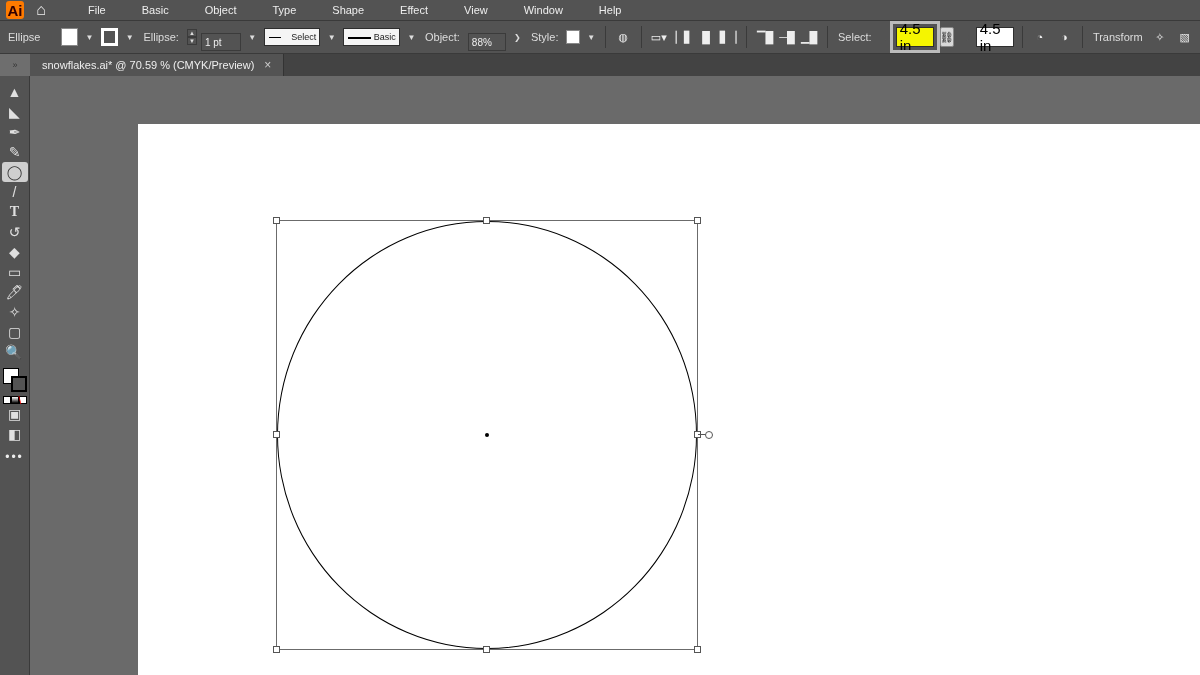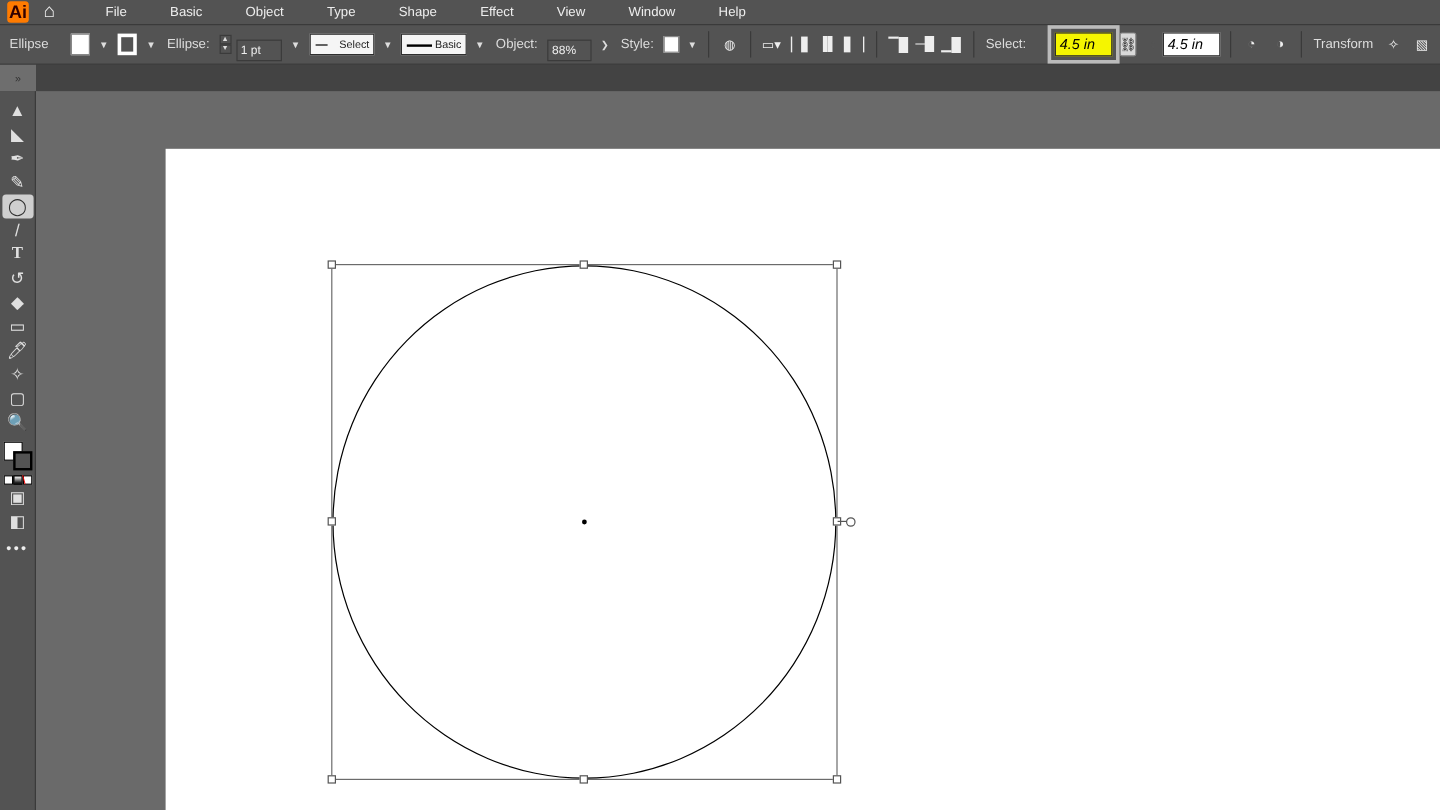--- a/index.html
+++ b/index.html
@@ -17,21 +17,21 @@
   .swatch     { width: 18px; height: 18px; background: #fff; border: 1px solid #888; }
   .swatch-sm  { width: 14px; height: 14px; }
   .dd         { width: 12px; height: 18px; display: flex; align-items: center; justify-content: center; color: #ddd; cursor: pointer; font-size: 8px;}
   .stroke-box { width: 18px; height: 18px; border: 3px solid #fff; background: transparent; }
   .num-field  { width: 42px; height: 18px; background: #535353; border: 1px solid #3b3b3b; color: #eee; font-size: 10px; padding: 0 3px; display:flex; align-items:center;margin-top:10px; }
   .line-swatch{ width: 60px; height: 18px; background: #f5f5f5; border: 1px solid #2e2e2e; position: relative; display:flex; align-items:center; justify-content:flex-end; color:#222; font-size:9px; padding-right:3px;}
   .line-swatch::before { content:""; position:absolute; left:4px; right:38px; top:50%; height:1px; background:#000; }
   .line-swatch.thick::before{ height:2px; right:28px; }
   .sep        { width:1px; height:22px; background:#3a3a3a; margin:0 2px;}
   .icon-btn   { width:20px; height:20px; display:flex; align-items:center; justify-content:center; color:#eee; cursor:pointer; }
-  .wh-field   { width:48px; height:20px; background:#fff; border:1px solid #2e2e2e; color:#000; font-size:12px; padding:0 3px; display:flex; align-items:center;font-style:italic;}
+  .wh-field   { width:38px; height:20px; background:#fff; border:1px solid #2e2e2e; color:#000; font-size:15px; padding:0 3px; display:flex; align-items:center;}
   .wh-field.highlight { background:#f5f500; outline: 3px solid #bbb; outline-offset: 3px; }
   .wh-icon    { width:16px; height:20px; display:flex; align-items:center; justify-content:center; color:#555; font-size:10px; }
   .link-icon  { width:14px; height:20px; display:flex; align-items:center; justify-content:center; color:#000; background:#d9d9d9; border:1px solid #888; border-radius:2px; font-size:11px;}
   .align-group{ display:flex; gap:2px; }
 
   
   .tabstrip { height: 22px; background: #434343; display: flex; align-items: center; }
   .pre-tab  { width: 30px; height: 22px; background: #6e6e6e; display:flex; align-items:center; justify-content:center; font-size:9px; color:#333;}
   .doc-tab  { height: 22px; background: #535353; display:flex; align-items:center; padding:0 12px; gap:10px; color:#eee; font-size:11px; border-right:1px solid #333;}
   .close-x  { color:#ccc; cursor:pointer; font-size:12px; }
@@ -151,20 +151,24 @@
   <div class="icon-btn">◔</div>
   <div class="icon-btn">◑</div>
   <div class="sep"></div>
   <span class="ctl-label" style="cursor:pointer">Transform</span>
   <div class="icon-btn">✧</div>
   <div class="icon-btn">▧</div>
 </div>
 
 <div class="tabstrip">
   <div class="pre-tab">»</div>
+  <div class="doc-tab">
+    <span>snowflakes.ai* @ 70.59 % (CMYK/Preview)</span>
+    <span class="close-x">×</span>
+  </div>
 </div>
 
 <div class="workarea">
   <div class="toolbox">
     <div class="tool">▲</div>
     <div class="tool">◣</div>
     <div class="tool">✒</div>
     <div class="tool">✎</div>
     <div class="tool active">◯</div>
     <div class="tool">/</div>

